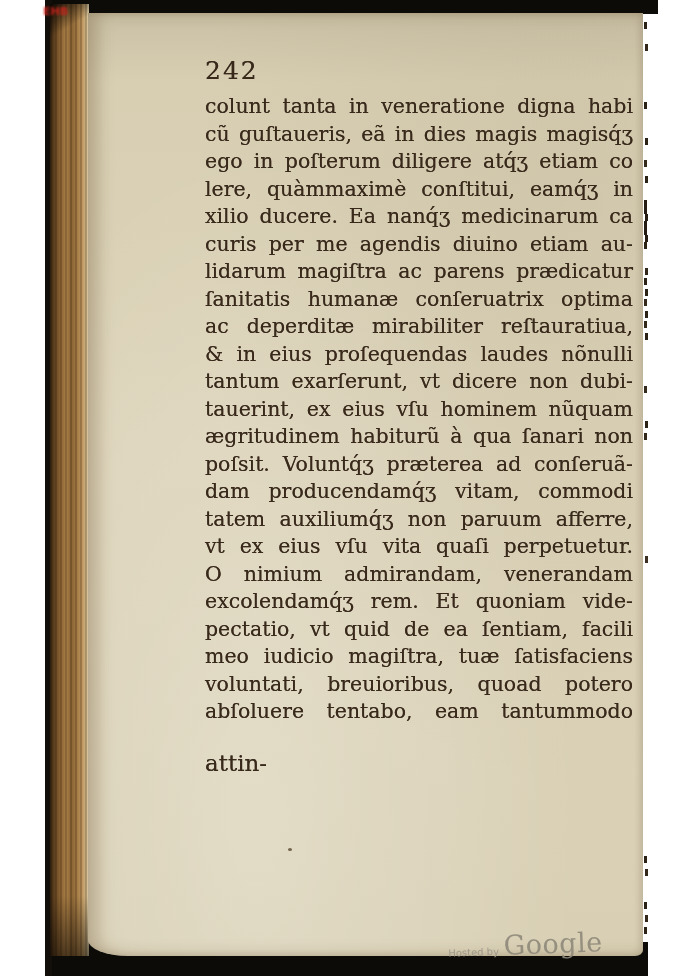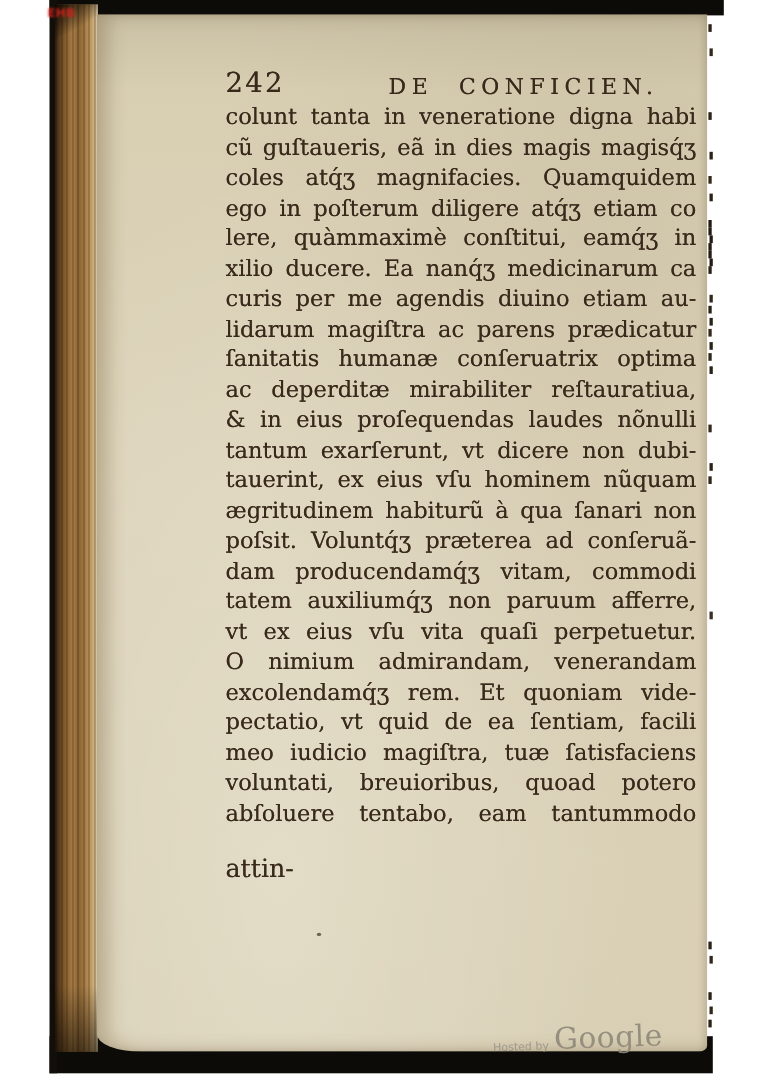--- a/index.html
+++ b/index.html
@@ -63,21 +63,21 @@
     font-size:11px; font-weight:bold; color:#d2231c; letter-spacing:0px;
     filter:blur(1.1px); opacity:.9;
   }
 
   
   .print {
     position:absolute; left:205px; top:56px; width:428px;
     color:#38291b;
     text-shadow:0 0 .6px rgba(56,41,27,.75);
   }
-  .page-header { display:flex; align-items:flex-end; height:34px;gap:32px; }
+  .page-header { display:flex; align-items:flex-start; height:34px;gap:32px; }
   .page-number { font-size:25px; letter-spacing:2px; }
   .running-title {
     flex:1; text-align:center; font-size:20px;
     letter-spacing:5px; word-spacing:12px; padding-left:28px;
   }
   .body-text { margin-top:3px; font-size:20.5px; line-height:27.5px; }
   .line { text-align:justify; text-align-last:justify; white-space:nowrap0; }
   .catchword-line { text-align:left; font-size:23px; line-height:27.5px; padding-right:6px;margin-top:24px; }
 
   
@@ -101,26 +101,24 @@
 
 <div class="red-stamp">EHB</div>
 
 <div class="page"></div>
 <div class="speck"></div>
 <div class="edge-marks"></div>
 
 <div class="print">
   <div class="page-header">
     <span class="page-number">242</span>
-    <span class="running-title">DE CONFICIEN.</span>
   </div>
   <div class="body-text">
       <div class="line">colunt tanta in veneratione digna habi</div>
       <div class="line">cũ guſtaueris, eã in dies magis magisq́ʒ</div>
-      <div class="line">coles atq́ʒ magnifacies. Quamquidem</div>
       <div class="line">ego in poſterum diligere atq́ʒ etiam co</div>
       <div class="line">lere, quàmmaximè conſtitui, eamq́ʒ in</div>
       <div class="line">xilio ducere. Ea nanq́ʒ medicinarum ca</div>
       <div class="line">curis per me agendis diuino etiam au-</div>
       <div class="line">lidarum magiſtra ac parens prædicatur</div>
       <div class="line">ſanitatis humanæ conſeruatrix optima</div>
       <div class="line">ac deperditæ mirabiliter reſtauratiua,</div>
       <div class="line">&amp; in eius proſequendas laudes nõnulli</div>
       <div class="line">tantum exarſerunt, vt dicere non dubi-</div>
       <div class="line">tauerint, ex eius vſu hominem nũquam</div>

